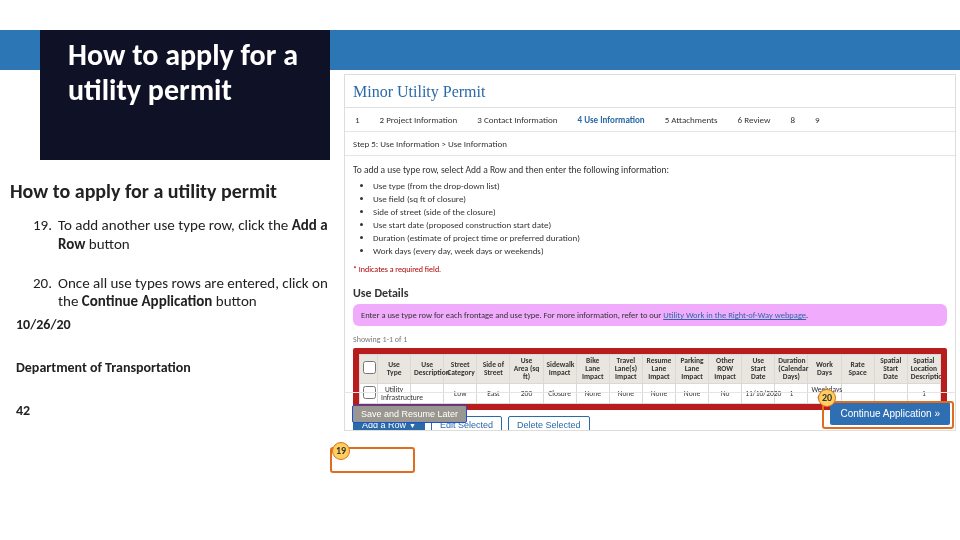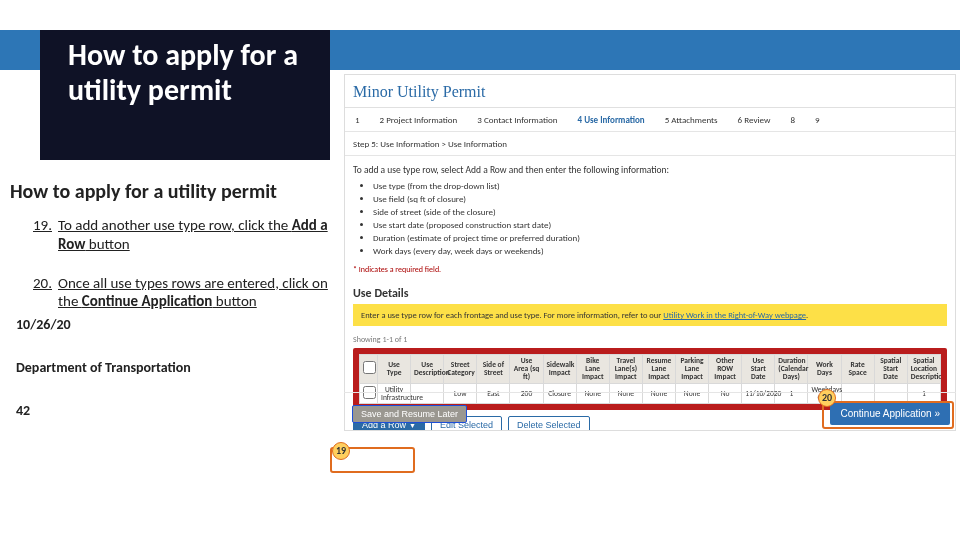--- a/index.html
+++ b/index.html
@@ -13,21 +13,21 @@
   }
   .slide { position: relative; width: 960px; height: 437px; }
   .top-blue-bar { position: absolute; top: 30px; left: 0; right: 0; height: 40px; background: #2d76b6; }
   .title-dark-box {
     position: absolute; top: 30px; left: 40px; width: 290px; height: 130px;
     background: #0f1226; color: #fff; padding: 8px 28px 8px 28px;
   }
   .title-dark-box h1 { font-size: 30px; line-height: 1.15; font-weight: 700; font-family: 'Segoe UI Semibold', Calibri, sans-serif; }
   .left-pane { position: absolute; left: 10px; top: 180px; width: 320px; }
   .left-pane h2 { font-size: 20px; font-weight: 700; line-height: 1.1; margin-bottom: 14px; }
-  .step-row { display: flex; margin-bottom: 20px; font-size: 15px; line-height: 1.25; text-decoration: underline; }
+  .step-row { display: flex; margin-bottom: 20px; font-size: 15px; line-height: 1.25; }
   .step-index { width: 48px; text-align: right; padding-right: 6px; }
   .step-body { flex: 1; }
   .bold { font-weight: 700; }
   .footer {
     position: absolute; left: 16px; bottom: 18px; font-size: 14px;
     display: flex; gap: 26px; font-weight: 600; flex-direction: column;
   }
   
   .shot {
     position: absolute; left: 344px; top: 74px; right: 4px; bottom: 6px;
@@ -37,21 +37,21 @@
   .shot-title { font-family: Georgia, serif; color: #2a6aa6; font-size: 16px; padding: 8px 8px 6px; border-bottom: 1px solid #e0e0e0; }
   .wizard { display: flex; font-size: 9px; border-bottom: 1px solid #e5e5e5; }
   .wizard .node { flex: 0 0 auto; padding: 6px 10px; white-space: nowrap; }
   .wizard .node.active { color: #2a6aa6; font-weight: 600; }
   .crumb { padding: 6px 8px; font-size: 9px; border-bottom: 1px solid #e5e5e5; }
   .instr { padding: 8px 8px 4px; font-size: 9.5px; }
   .bullets { padding: 0 8px 4px 28px; font-size: 9px; }
   .bullets li { margin-bottom: 2px; }
   .req { color: #a00; font-size: 8px; padding: 2px 8px 6px; }
   .section-title { font-weight: 600; font-size: 12px; padding: 6px 8px 0; }
-  .graybar { margin: 4px 8px; background: #fde047; padding: 6px 8px; font-size: 8.5px; border-radius: 0; }
+  .graybar { margin: 4px 8px; background: #f0abfc; padding: 6px 8px; font-size: 8.5px; border-radius: 6px; }
   .graybar a { color: #2a6aa6; text-decoration: underline; }
   .showing { padding: 4px 8px; color: #777; font-size: 8px; }
   .table-wrap { margin: 0 8px; border: 6px solid #b91c1c; border-radius: 2px; overflow: hidden; }
   table.grid { width: 100%; border-collapse: collapse; table-layout: fixed; font-size: 7.5px; }
   table.grid th, table.grid td { border: 1px solid #d9d9d9; padding: 2px 3px; text-align: center; vertical-align: middle; line-height: 1.05; }
   table.grid th { background: #e9e6e0; font-weight: 600; }
   .chk { width: 18px; }
   .action-row { display: flex; gap: 6px; padding: 6px 8px; align-items: center; }
   .btn { padding: 3px 8px; font-size: 9px; border-radius: 2px; border: 1px solid #2a6aa6; color: #2a6aa6; background: #fff; cursor: pointer; }
   .btn.primary { background: #2a6aa6; color: #fff; }

